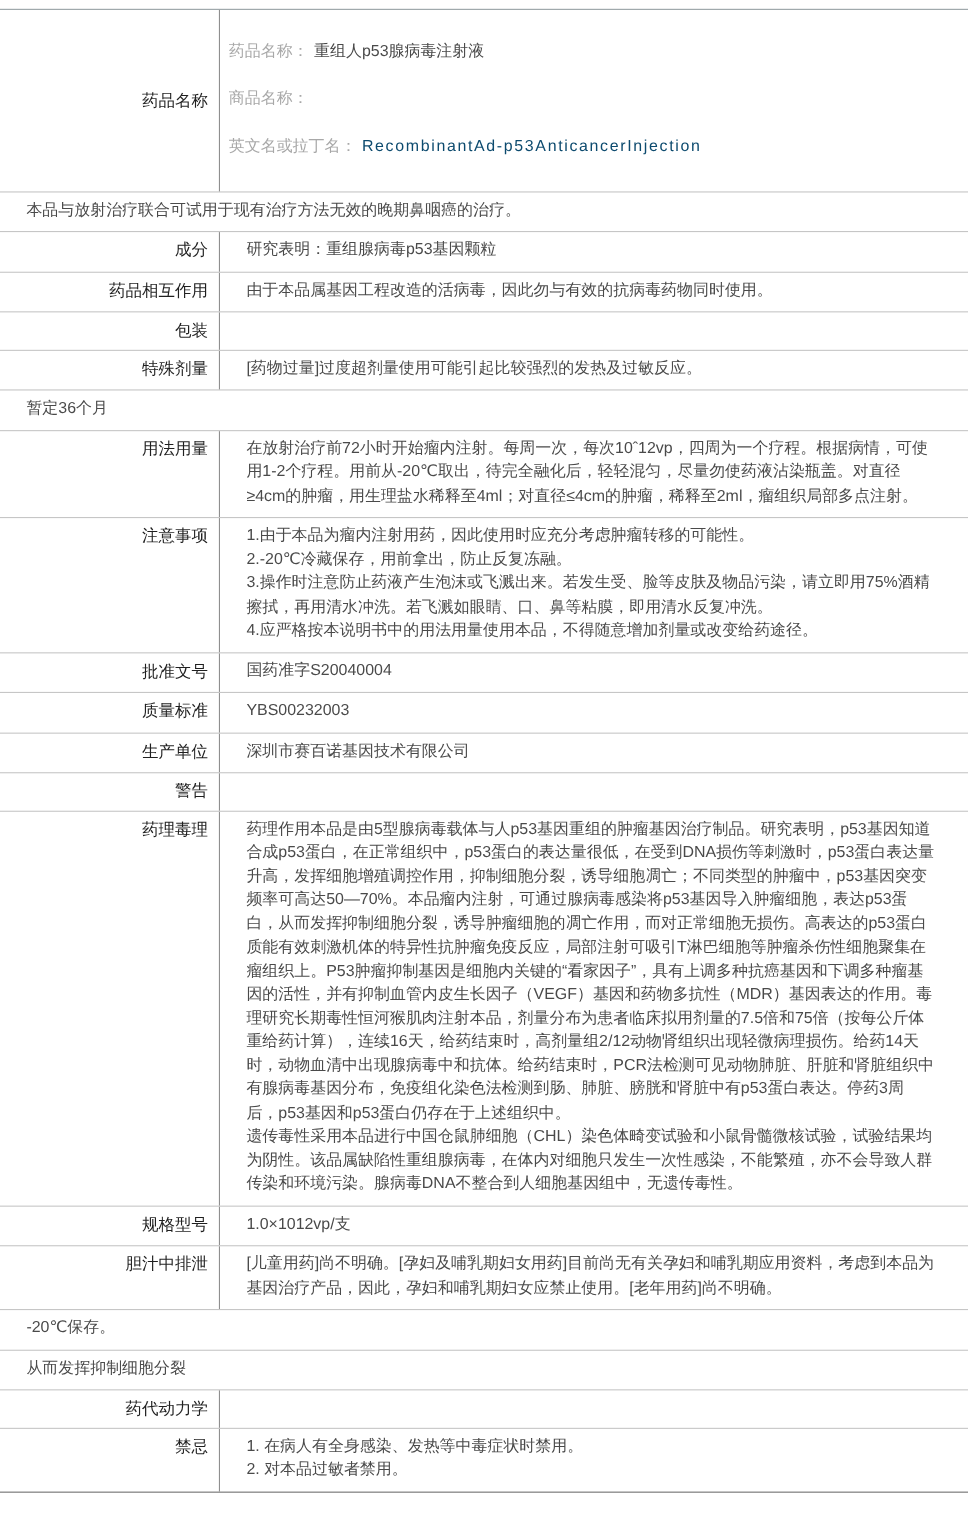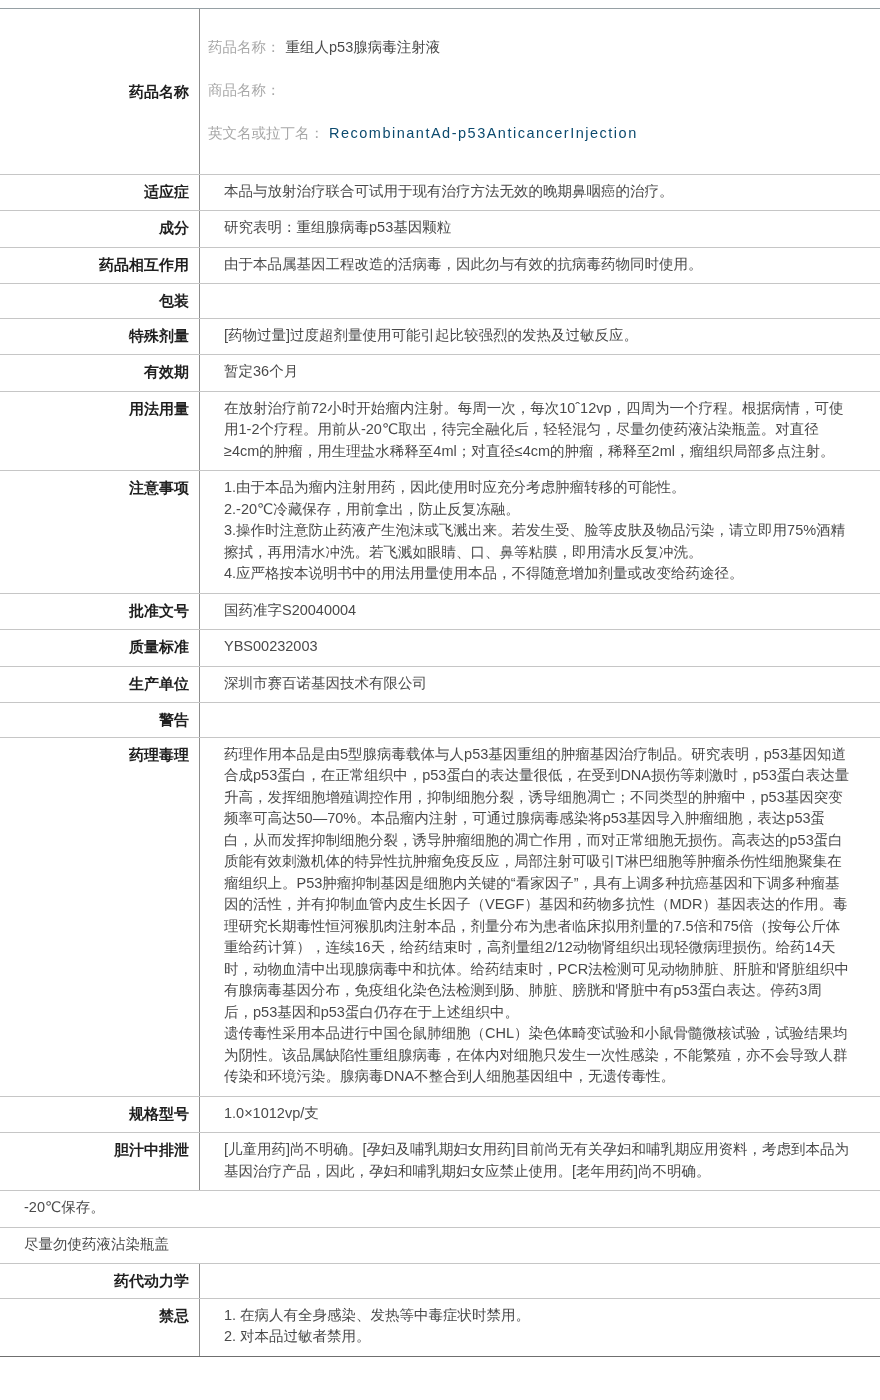--- a/index.html
+++ b/index.html
@@ -8,21 +8,21 @@
     width:880px; margin-top:8px;
     border-top:1px solid #96a0a4;
     border-bottom:1px solid #6f6f6f;
   }
   .row { display:flex; align-items:stretch; border-bottom:1px solid #c6c6c6; }
   .row:last-child { border-bottom:none; }
   .cell-label {
     flex:0 0 200px; width:200px; box-sizing:border-box;
     border-right:1px solid #8f8f8f;
     text-align:right; padding:6px 10px 6px 0;
-    font-weight:bold; font-size:15px; color:#1f1f1f; line-height:21.5px;
+    font-weight:normal; font-size:15px; color:#1f1f1f; line-height:21.5px;
   }
   .cell-value {
     flex:1 1 auto; box-sizing:border-box;
     padding:6px 30px 8px 24px;
     font-size:14.5px; color:#4a4a4a; line-height:21.5px;
     white-space:pre-line; word-break:break-word;
   }
   
   .name-row .cell-label { display:flex; align-items:center; justify-content:flex-end; }
   .name-row .cell-value { padding-left:8px; }
@@ -39,21 +39,20 @@
   <div class="row name-row">
     <div class="cell-label">药品名称</div>
     <div class="cell-value">
       <div class="name-field"><span class="field-label">药品名称：</span><span class="field-value">重组人p53腺病毒注射液</span></div>
       <div class="name-field"><span class="field-label">商品名称：</span><span class="field-value"></span></div>
       <div class="name-field"><span class="field-label">英文名或拉丁名：</span><span class="field-value latin">RecombinantAd-p53AnticancerInjection</span></div>
     </div>
   </div>
 
   <div class="row">
-    <div class="cell-label">适应症</div>
     <div class="cell-value">本品与放射治疗联合可试用于现有治疗方法无效的晚期鼻咽癌的治疗。</div>
   </div>
 
   <div class="row">
     <div class="cell-label">成分</div>
     <div class="cell-value">研究表明：重组腺病毒p53基因颗粒</div>
   </div>
 
   <div class="row">
     <div class="cell-label">药品相互作用</div>
@@ -64,21 +63,20 @@
     <div class="cell-label">包装</div>
     <div class="cell-value"></div>
   </div>
 
   <div class="row">
     <div class="cell-label">特殊剂量</div>
     <div class="cell-value">[药物过量]过度超剂量使用可能引起比较强烈的发热及过敏反应。</div>
   </div>
 
   <div class="row">
-    <div class="cell-label">有效期</div>
     <div class="cell-value">暂定36个月</div>
   </div>
 
   <div class="row">
     <div class="cell-label">用法用量</div>
     <div class="cell-value">在放射治疗前72小时开始瘤内注射。每周一次，每次10ˆ12vp，四周为一个疗程。根据病情，可使用1-2个疗程。用前从-20℃取出，待完全融化后，轻轻混匀，尽量勿使药液沾染瓶盖。对直径≥4cm的肿瘤，用生理盐水稀释至4ml；对直径≤4cm的肿瘤，稀释至2ml，瘤组织局部多点注射。</div>
   </div>
 
   <div class="row">
     <div class="cell-label">注意事项</div>
@@ -122,21 +120,21 @@
   <div class="row">
     <div class="cell-label">胆汁中排泄</div>
     <div class="cell-value">[儿童用药]尚不明确。[孕妇及哺乳期妇女用药]目前尚无有关孕妇和哺乳期应用资料，考虑到本品为基因治疗产品，因此，孕妇和哺乳期妇女应禁止使用。[老年用药]尚不明确。</div>
   </div>
 
   <div class="row">
     <div class="cell-value">-20℃保存。</div>
   </div>
 
   <div class="row">
-    <div class="cell-value">尽量勿使药液沾染瓶盖</div>
+    <div class="cell-value">从而发挥抑制细胞分裂</div>
   </div>
 
   <div class="row">
     <div class="cell-label">药代动力学</div>
   </div>
 
   <div class="row">
     <div class="cell-label">禁忌</div>
     <div class="cell-value">1. 在病人有全身感染、发热等中毒症状时禁用。
 2. 对本品过敏者禁用。</div>

